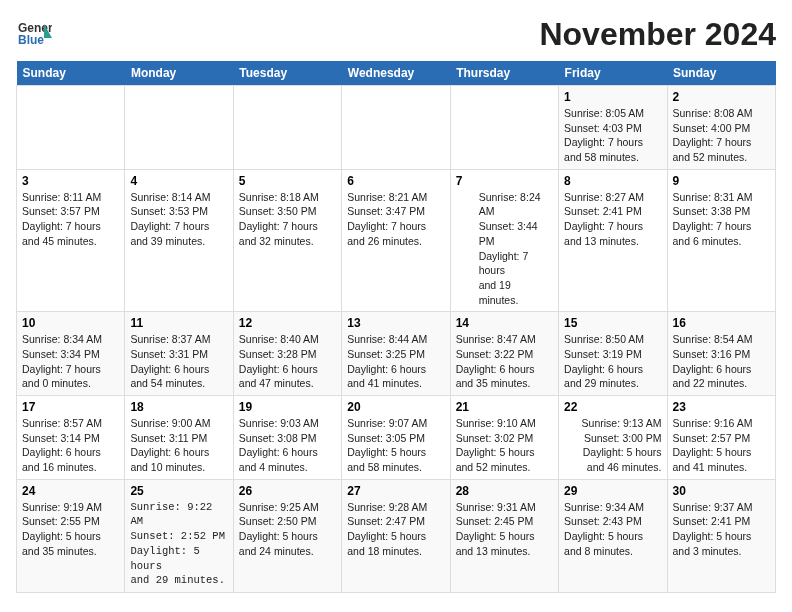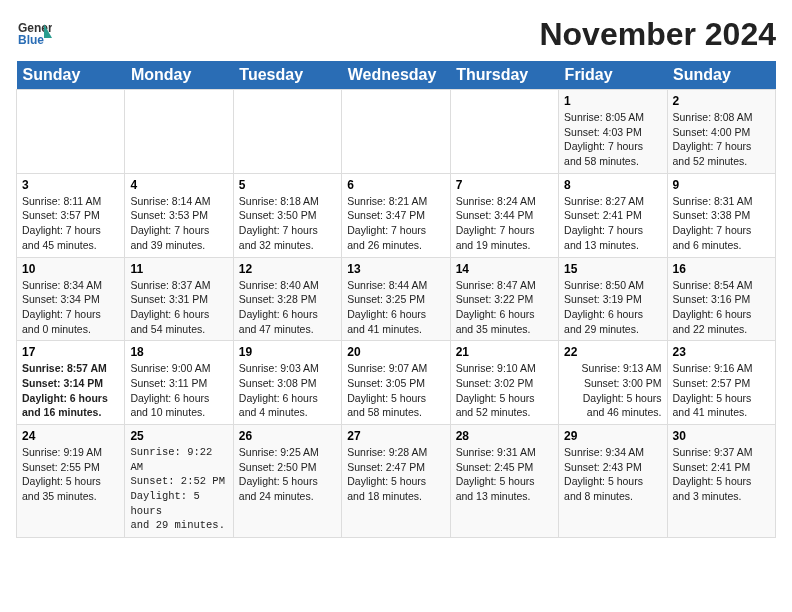--- a/index.html
+++ b/index.html
@@ -37,21 +37,21 @@
     table {
       width: 100%;
       border-collapse: collapse;
       font-size: 11px;
     }
     thead tr th {
       background: #2a6db5;
       color: #fff;
       text-align: left;
       padding: 5px 6px;
-      font-size: 16px;
+      font-size: 12px;
       font-weight: bold;
     }
     tbody tr td {
       border: 1px solid #ddd;
       vertical-align: top;
       padding: 4px 5px;
       height: 80px;
       width: calc(100% / 7);
       background: #fff;
     }
@@ -151,21 +151,21 @@
         </td>
         <td>
           <span class="day-num">6</span>
           <div class="day-info" style="white-space: pre-line;">Sunrise: 8:21 AM
 Sunset: 3:47 PM
 Daylight: 7 hours
 and 26 minutes.</div>
         </td>
         <td>
           <span class="day-num">7</span>
-          <div class="day-info" style="white-space: pre-line;">Sunrise: 8:24 AM
+          <div class="day-info" style="white-space: pre-line; margin-left: 23px;">Sunrise: 8:24 AM
 Sunset: 3:44 PM
 Daylight: 7 hours
 and 19 minutes.</div>
         </td>
         <td>
           <span class="day-num">8</span>
           <div class="day-info" style="white-space: pre-line;">Sunrise: 8:27 AM
 Sunset: 2:41 PM
 Daylight: 7 hours
 and 13 minutes.</div>
@@ -225,21 +225,21 @@
           <span class="day-num">16</span>
           <div class="day-info" style="white-space: pre-line;">Sunrise: 8:54 AM
 Sunset: 3:16 PM
 Daylight: 6 hours
 and 22 minutes.</div>
         </td>
       </tr>
       <tr>
         <td>
           <span class="day-num">17</span>
-          <div class="day-info" style="white-space: pre-line; font-weight: bold;">Sunrise: 8:57 AM
+          <div class="day-info" style="white-space: pre-line;">Sunrise: 8:57 AM
 Sunset: 3:14 PM
 Daylight: 6 hours
 and 16 minutes.</div>
         </td>
         <td>
           <span class="day-num">18</span>
           <div class="day-info" style="white-space: pre-line;">Sunrise: 9:00 AM
 Sunset: 3:11 PM
 Daylight: 6 hours
 and 10 minutes.</div>

